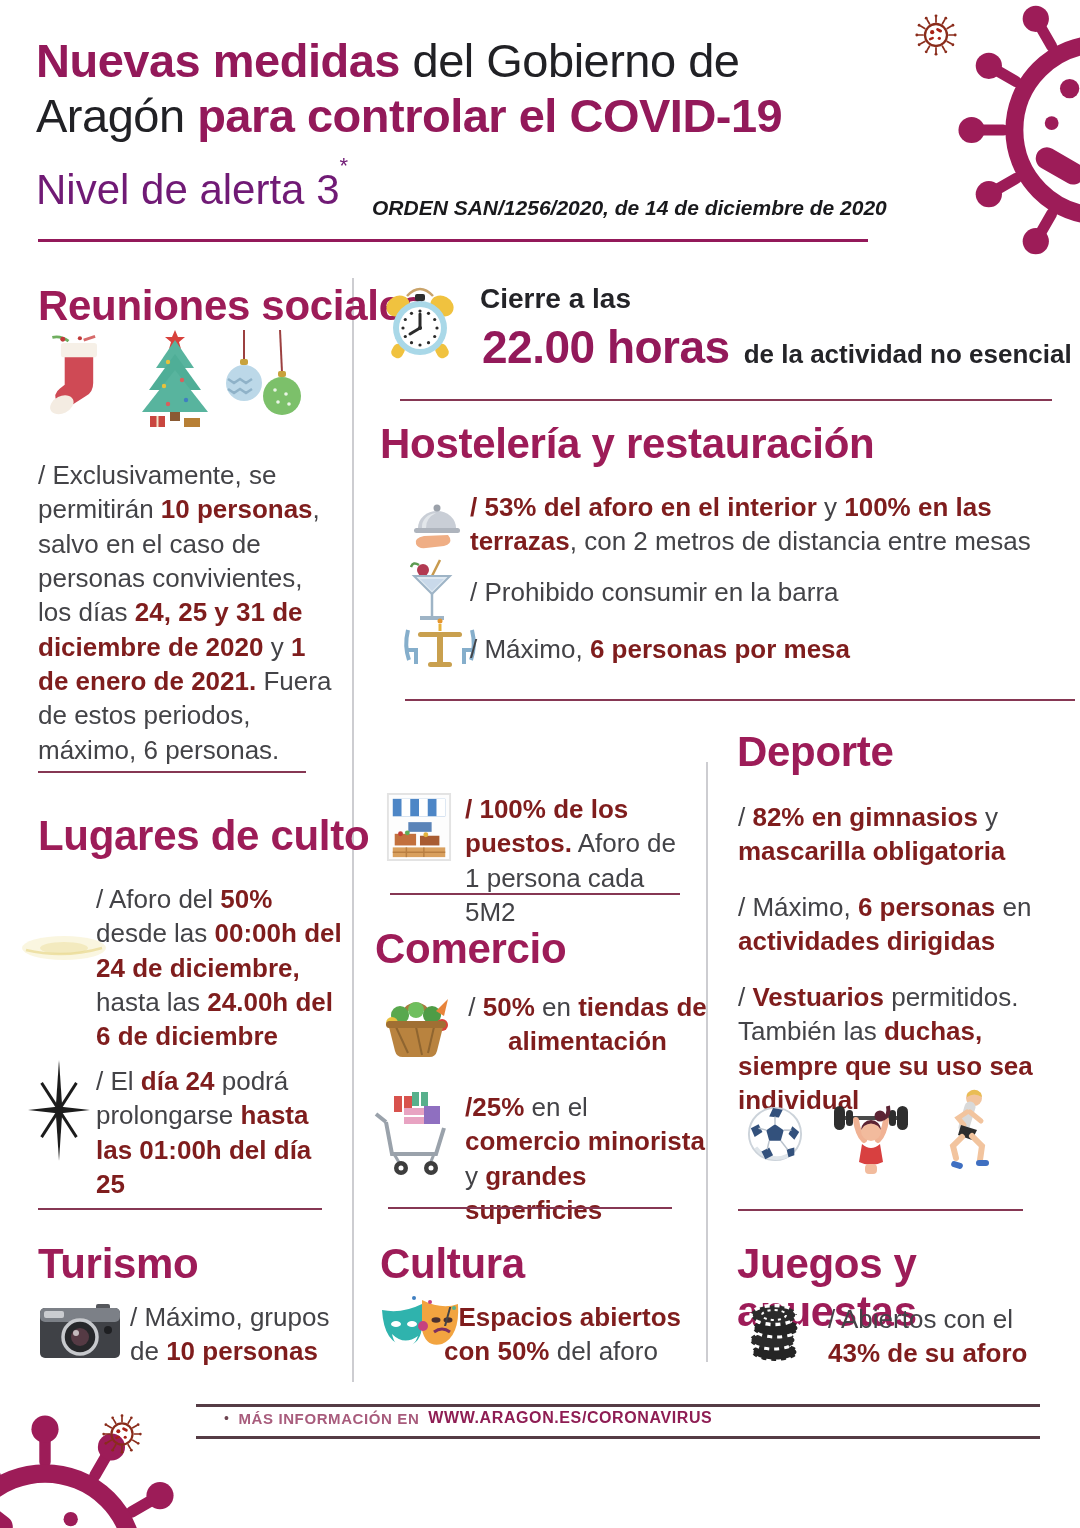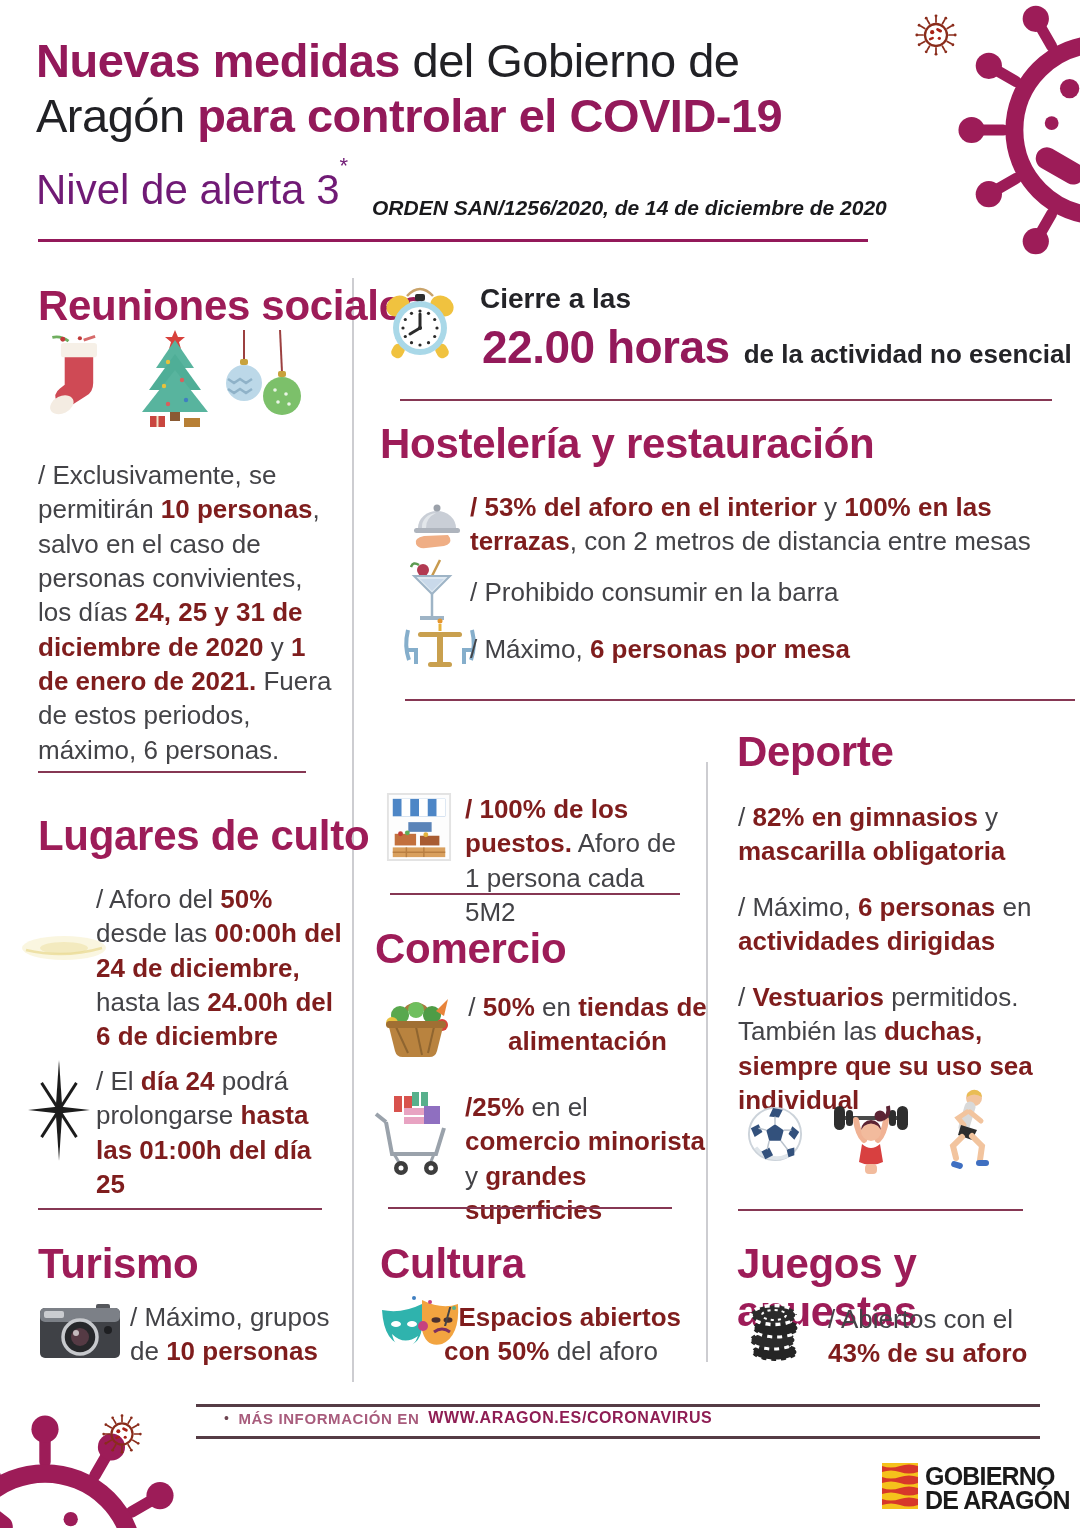--- a/index.html
+++ b/index.html
@@ -547,29 +547,14 @@
       <circle cx="24" cy="24" r="11.5" fill="none" stroke="#8a2c1b" stroke-width="2.4"></circle>
       <g fill="#a82015">
           <circle cx="20" cy="21" r="2.2"></circle>
           <circle cx="27.5" cy="27.5" r="1.7"></circle>
           <rect x="24" y="17.5" width="6.5" height="3" rx="1.5" transform="rotate(28 27 19)"></rect>
           <rect x="16.5" y="26.5" width="5.5" height="2.6" rx="1.3" transform="rotate(-22 19 28)"></rect>
         </g>
     </svg>
   </div>
 
-  <div class="abs logo">
-    <span>
-      <svg width="36" height="48" viewBox="0 0 36 46">
-        <rect width="36" height="46" fill="#f5c21c"></rect>
-        <path d="M0 3 q9 3 18 0 q9 -3 18 0 l0 6 q-9 3 -18 0 q-9 -3 -18 0 z" fill="#d7372a"></path>
-        <path d="M0 14 q9 3 18 0 q9 -3 18 0 l0 6 q-9 3 -18 0 q-9 -3 -18 0 z" fill="#d7372a"></path>
-        <path d="M0 25 q9 3 18 0 q9 -3 18 0 l0 6 q-9 3 -18 0 q-9 -3 -18 0 z" fill="#d7372a"></path>
-        <path d="M0 36 q9 3 18 0 q9 -3 18 0 l0 6 q-9 3 -18 0 q-9 -3 -18 0 z" fill="#d7372a"></path>
-      </svg>
-    </span>
-    <span class="logo-text">
-      <div>GOBIERNO</div>
-      <div>DE ARAGÓN</div>
-    </span>
-  </div>
 
 </div>
 
 </body></html>

